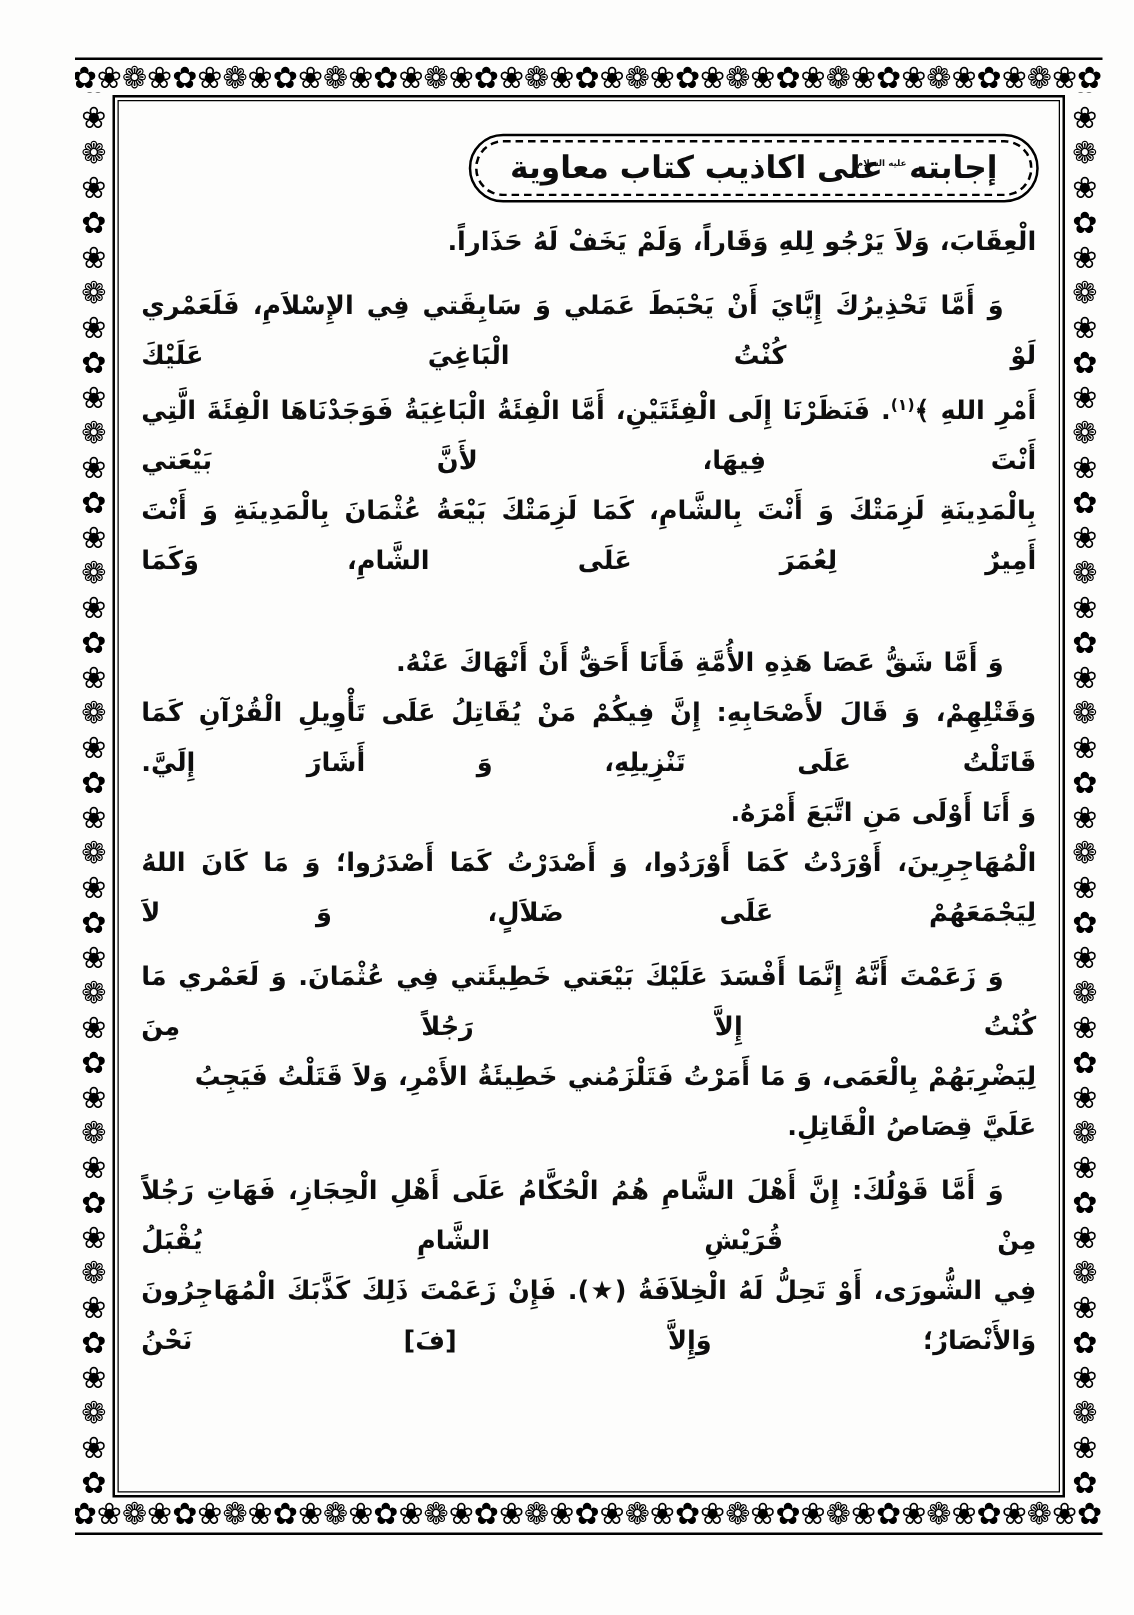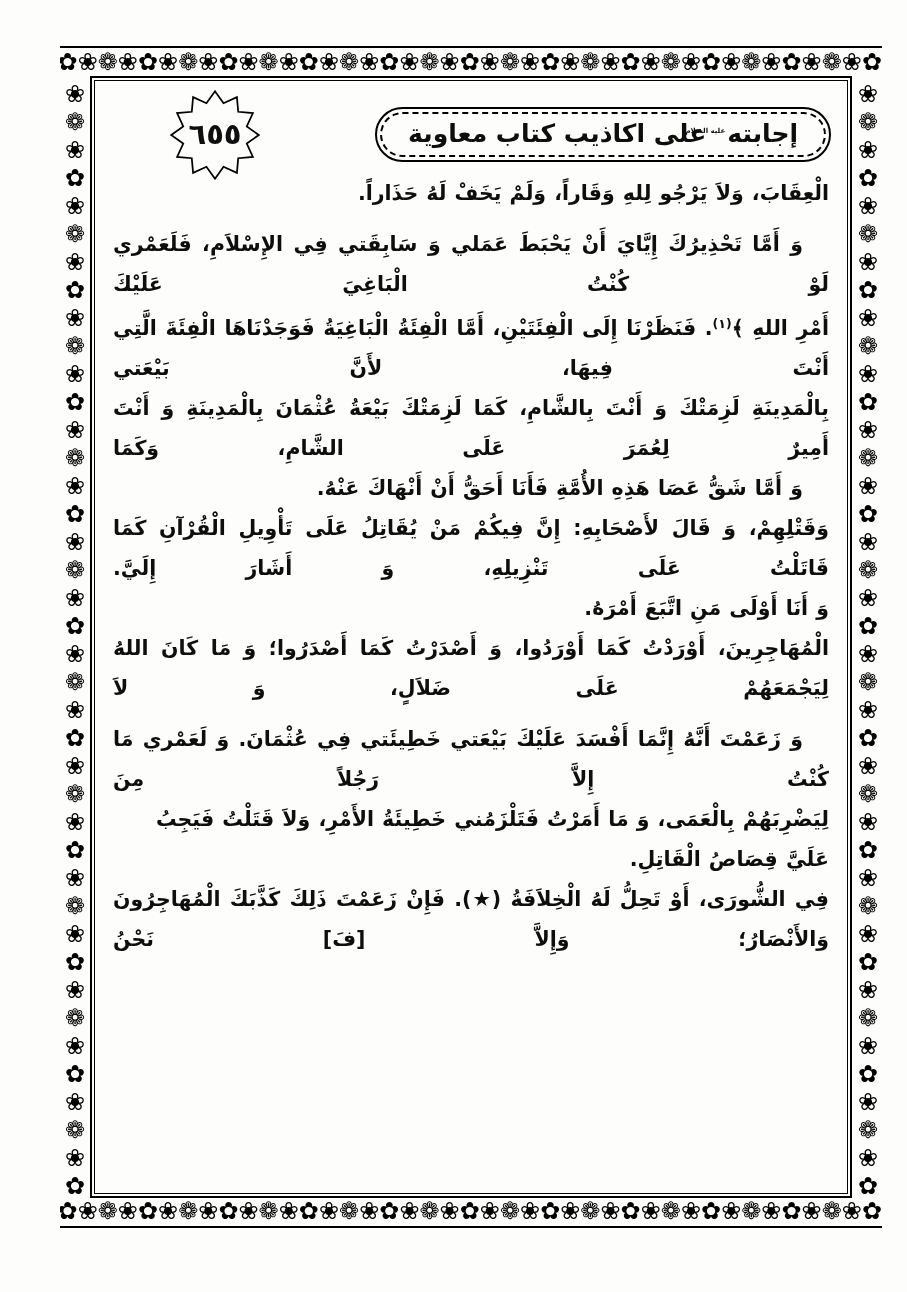--- a/index.html
+++ b/index.html
@@ -47,38 +47,33 @@
 
     <div class="inner">
       <div class="inner2">
 
         <div class="header-row">
           <div class="badge">
             <div class="badge-in">
               <span>إجابته</span><span class="honorific">عليه السلام</span><span>على اكاذيب كتاب معاوية</span>
             </div>
           </div>
-          <div class="star-num">
-            <svg viewBox="0 0 84 84">
-              <polygon points="82,42 71,49.8 76.6,62 63.2,63.2 62,76.6 49.8,71 42,82 34.2,71 22,76.6 20.8,63.2 7.4,62 13,49.8 2,42 13,34.2 7.4,22 20.8,20.8 22,7.4 34.2,13 42,2 49.8,13 62,7.4 63.2,20.8 76.6,22 71,34.2" fill="none" stroke="#000" stroke-width="1.6"></polygon>
-            </svg>
-            <div class="num">٦٥٥</div>
-          </div>
         </div>
 
         <div class="bodytext">
             <div class="ln ln-close"><span>الْعِقَابَ، وَلاَ يَرْجُو لِلهِ وَقَاراً، وَلَمْ يَخَفْ لَهُ حَذَاراً.</span></div>
             <div class="ln ln-open" style="text-indent: 26px;"><span>وَ أَمَّا تَحْذِيرُكَ إِيَّايَ أَنْ يَحْبَطَ عَمَلي وَ سَابِقَتي فِي الإِسْلاَمِ، فَلَعَمْري لَوْ كُنْتُ الْبَاغِيَ عَلَيْكَ</span></div>
             <div class="ln ln-full"><span>أَمْرِ اللهِ ﴾</span><span class="sup">(١)</span><span>. فَنَظَرْنَا إِلَى الْفِئَتَيْنِ، أَمَّا الْفِئَةُ الْبَاغِيَةُ فَوَجَدْنَاهَا الْفِئَةَ الَّتِي أَنْتَ فِيهَا، لأَنَّ بَيْعَتي</span></div>
             <div class="ln ln-full"><span>بِالْمَدِينَةِ لَزِمَتْكَ وَ أَنْتَ بِالشَّامِ، كَمَا لَزِمَتْكَ بَيْعَةُ عُثْمَانَ بِالْمَدِينَةِ وَ أَنْتَ أَمِيرٌ لِعُمَرَ عَلَى الشَّامِ، وَكَمَا</span></div>
-            <div class="ln ln-close" style="text-indent: 26px;"><span>وَ أَمَّا شَقُّ عَصَا هَذِهِ الأُمَّةِ فَأَنَا أَحَقُّ أَنْ أَنْهَاكَ عَنْهُ.</span></div>
+            <div class="ln ln-close" style="text-indent: 26px; margin-top: 42px;"><span>وَ أَمَّا شَقُّ عَصَا هَذِهِ الأُمَّةِ فَأَنَا أَحَقُّ أَنْ أَنْهَاكَ عَنْهُ.</span></div>
             <div class="ln ln-full"><span>وَقَتْلِهِمْ، وَ قَالَ لأَصْحَابِهِ: إِنَّ فِيكُمْ مَنْ يُقَاتِلُ عَلَى تَأْوِيلِ الْقُرْآنِ كَمَا قَاتَلْتُ عَلَى تَنْزِيلِهِ، وَ أَشَارَ إِلَيَّ.</span></div>
             <div class="ln ln-close"><span>وَ أَنَا أَوْلَى مَنِ اتَّبَعَ أَمْرَهُ.</span></div>
             <div class="ln ln-full"><span>الْمُهَاجِرِينَ، أَوْرَدْتُ كَمَا أَوْرَدُوا، وَ أَصْدَرْتُ كَمَا أَصْدَرُوا؛ وَ مَا كَانَ اللهُ لِيَجْمَعَهُمْ عَلَى ضَلاَلٍ، وَ لاَ</span></div>
             <div class="ln ln-open" style="text-indent: 26px;"><span>وَ زَعَمْتَ أَنَّهُ إِنَّمَا أَفْسَدَ عَلَيْكَ بَيْعَتي خَطِيئَتي فِي عُثْمَانَ. وَ لَعَمْري مَا كُنْتُ إِلاَّ رَجُلاً مِنَ</span></div>
             <div class="ln ln-close"><span>لِيَضْرِبَهُمْ بِالْعَمَى، وَ مَا أَمَرْتُ فَتَلْزَمُني خَطِيئَةُ الأَمْرِ، وَلاَ قَتَلْتُ فَيَجِبُ عَلَيَّ قِصَاصُ الْقَاتِلِ.</span></div>
+            <div class="ln ln-open" style="text-indent: 26px;"><span>وَ أَمَّا قَوْلُكَ: إِنَّ أَهْلَ الشَّامِ هُمُ الْحُكَّامُ عَلَى أَهْلِ الْحِجَازِ، فَهَاتِ رَجُلاً مِنْ قُرَيْشِ الشَّامِ يُقْبَلُ</span></div>
             <div class="ln ln-full"><span>فِي الشُّورَى، أَوْ تَحِلُّ لَهُ الْخِلاَفَةُ (★). فَإِنْ زَعَمْتَ ذَلِكَ كَذَّبَكَ الْمُهَاجِرُونَ وَالأَنْصَارُ؛ وَإِلاَّ [فَ] نَحْنُ</span></div>
           </div>
 
       </div>
     </div>
   </div>
 </div>
 
 </body></html>

